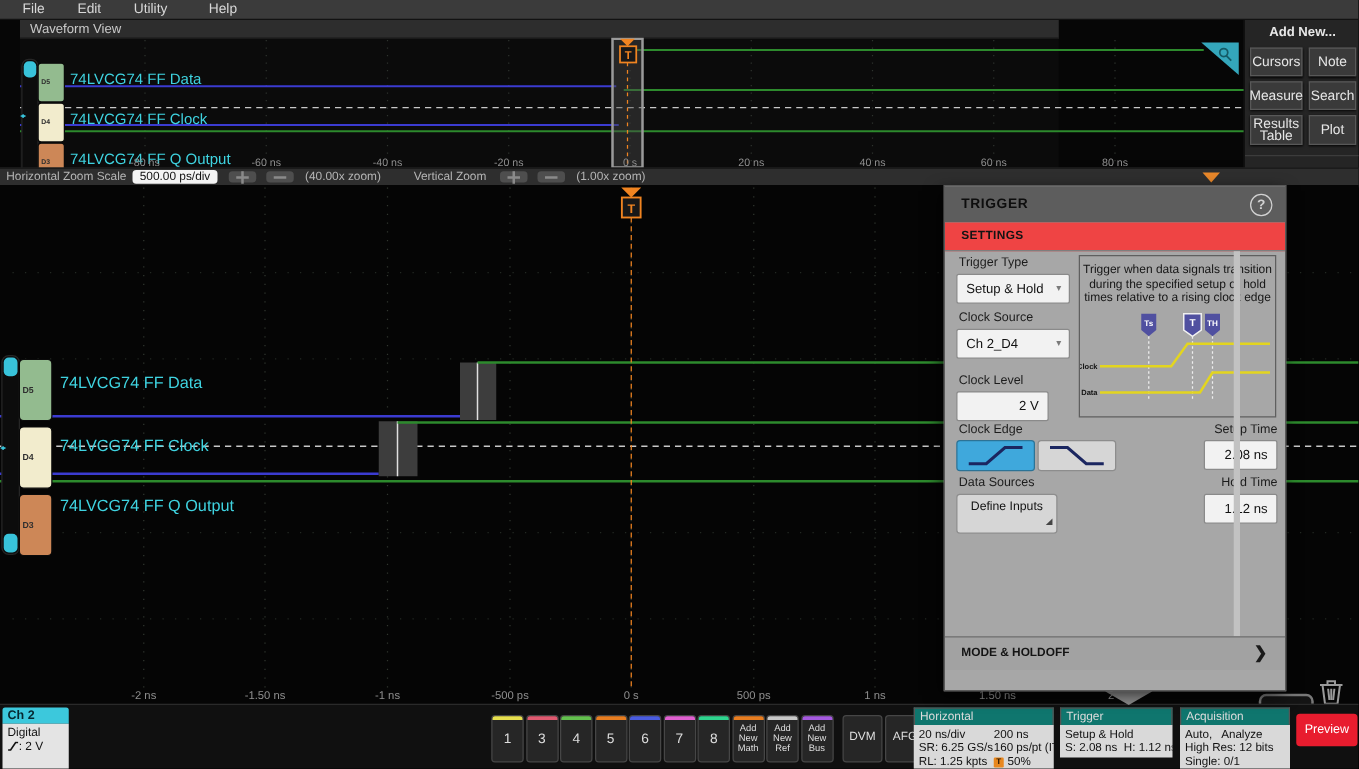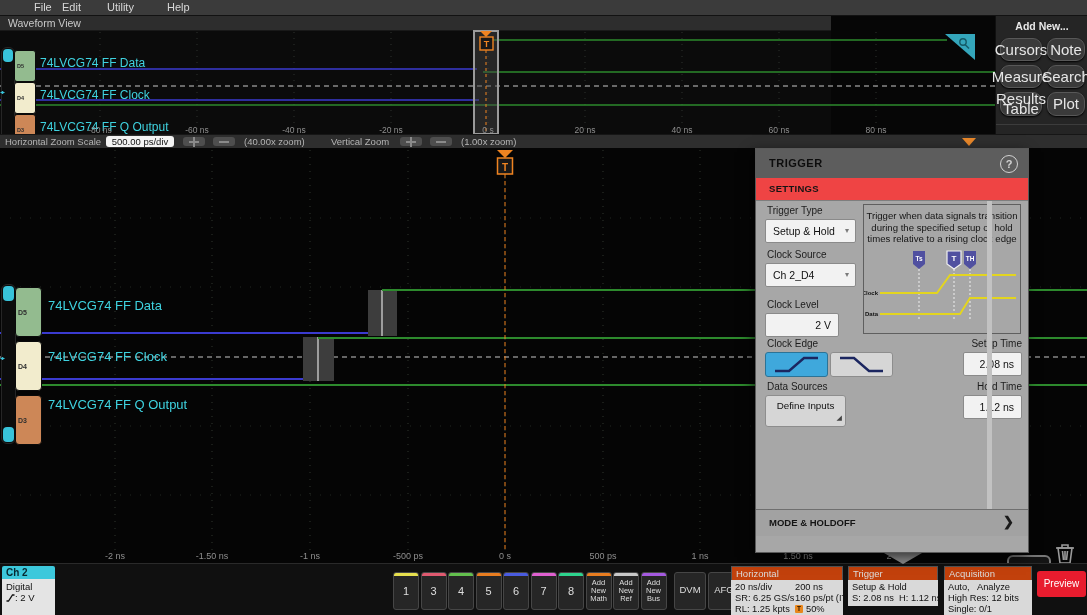--- a/index.html
+++ b/index.html
@@ -2,21 +2,21 @@
 <html><head>
 <meta charset="utf-8">
 <style>
   html,body{margin:0;padding:0;background:#000;}
   #root{position:relative;width:1087px;height:615px;overflow:hidden;
         font-family:"Liberation Sans",sans-serif;background:#060606;}
   
   #menubar{position:absolute;left:0;top:0;width:1087px;height:15px;background:#3b3b3b;border-bottom:1px solid #121212;}
   .menu-item{position:absolute;top:1px;font-size:11px;color:#d8d8d8;cursor:default;}
   
-  #wv{position:absolute;left:0;top:16px;width:831px;height:132px;background:#0b0b0b;}
+  #wv{position:absolute;left:16px;top:16px;width:831px;height:132px;background:#0b0b0b;}
   #wv-header{position:absolute;left:0;top:0;width:100%;height:14px;background:#2d2d2d;border-bottom:1px solid #191919;}
   #wv-title{position:absolute;left:8px;top:1px;font-size:10.5px;color:#c9c9c9;}
   .plot{position:absolute;}
   .tick{position:absolute;font-size:8.5px;color:#8f8f8f;transform:translateX(-50%);white-space:nowrap;}
   .chan-label{position:absolute;color:#3fd3e0;font-weight:normal;white-space:nowrap;}
   .chan-badge{position:absolute;border:1px solid #0a0a0a;border-radius:3px;display:flex;align-items:center;}
   .chan-badge span{color:#2f2f2f;font-weight:bold;padding-left:2px;}
   .grip{position:absolute;background:#0c0c0c;border:1px solid #262626;border-radius:6px;}
   .grip .cap{position:absolute;left:1px;right:1px;height:13px;background:#38c3da;border-radius:4px;}
   .grip-arrows{position:absolute;color:#38c3da;font-size:6px;letter-spacing:-1px;}
@@ -25,21 +25,21 @@
   .zb-item{position:absolute;top:1px;white-space:nowrap;}
   .zb-box{position:absolute;top:1px;height:11px;background:#f4f4f4;color:#111;border-radius:3px;font-size:9.5px;line-height:11px;text-align:center;}
   .zb-btn{position:absolute;top:2px;width:22px;height:9px;background:#4e4e4e;border-radius:3px;}
   .zb-btn i{position:absolute;left:50%;top:50%;width:10px;height:2px;background:#8a8a8a;transform:translate(-50%,-50%);}
   .zb-btn.plus i:last-child{width:2px;height:10px;}
   #zb-collapse{position:absolute;left:962px;top:3px;width:0;height:0;border-left:7px solid transparent;border-right:7px solid transparent;border-top:8px solid #e8872a;}
   
   #sidebar{position:absolute;left:995px;top:16px;width:92px;height:132px;background:#252525;border-left:1px solid #101010;}
   #sb-title{text-align:center;font-size:10.5px;font-weight:bold;color:#e8e8e8;margin-top:4px;}
   #sb-grid{display:grid;grid-template-columns:42px 38px;gap:4px 5px;padding:6px 3px 0 4px;}
-  .sb-btn{background:#3a3a3a;border:1px solid #585858;border-radius:9px;color:#e6e6e6;font-size:15px;text-align:center;
+  .sb-btn{background:#3a3a3a;border:1px solid #585858;border-radius:0;color:#e6e6e6;font-size:11px;text-align:center;
           display:flex;align-items:center;justify-content:center;min-height:19px;line-height:10px;padding:1px;box-shadow:0 1px 2px #000;}
   #sb-divider{margin-top:8px;border-top:1px solid #3c3c3c;}
   
   #main{position:absolute;left:0;top:148px;width:1087px;height:415px;background:#050505;}
   
   #tpanel{position:absolute;left:755px;top:148px;width:274px;height:405px;background:#a7a7a7;border:1px solid #5a5a5a;box-sizing:border-box;box-shadow:-3px 4px 12px rgba(0,0,0,.65);z-index:30;}
   #tp-header{position:absolute;left:0;top:0;width:100%;height:29px;background:#5d5d5d;}
   #tp-title{position:absolute;left:13px;top:8px;font-size:11px;font-weight:bold;letter-spacing:.5px;color:#0d0d0d;}
   #tp-help{position:absolute;right:10px;top:6px;width:16px;height:16px;border:1.5px solid #d2d2d2;border-radius:50%;color:#d2d2d2;font-size:11px;font-weight:bold;text-align:center;line-height:16px;}
   #tp-settings{position:absolute;left:0;top:29px;width:100%;height:22px;background:#ef4444;border-bottom:1px solid #7e7e7e;}
@@ -70,34 +70,34 @@
   #bbar{position:absolute;left:0;top:563px;width:1087px;height:52px;background:#101010;border-top:1px solid #2a2a2a;z-index:10;}
   #ch2{position:absolute;left:2px;top:2px;width:53px;}
   #ch2-head{background:#3cc8dc;color:#062830;font-size:10px;font-weight:bold;padding:1px 0 1px 4px;border-radius:2px 2px 0 0;}
   #ch2-body{background:#e4e4e4;color:#111;font-size:9.5px;padding:2px 0 15px 4px;border-radius:0 0 2px 2px;line-height:11px;}
   .nbtn{position:absolute;top:8px;width:26px;height:38px;background:#262626;border:1px solid #464646;border-radius:3px;box-sizing:border-box;color:#dedede;text-align:center;}
   .nbtn .bar{height:3px;border-radius:2px 2px 0 0;}
   .nbtn .lb{font-size:11px;line-height:31px;}
   .nbtn .lb3{font-size:7.5px;line-height:8px;padding-top:3px;}
   .nbtn.plain .lb{line-height:34px;font-size:9.5px;}
   .info{position:absolute;top:2px;}
-  .info-head{background:#c2410c;color:#dcdcdc;font-size:9.5px;padding:1px 0 1px 4px;border:1px solid #555;border-bottom:none;}
+  .info-head{background:#0f766e;color:#dcdcdc;font-size:9.5px;padding:1px 0 1px 4px;border:1px solid #555;border-bottom:none;}
   .info-body{background:#d9d9d9;color:#111;font-size:9.3px;line-height:11px;padding:2px 3px 2px 4px;white-space:pre;overflow:hidden;}
   .info-row{display:flex;}
   .info-row .c1{width:60px;flex:none;}
   .t-ico{display:inline-block;width:8px;height:8px;background:#e8871e;border-radius:1px;color:#201000;font-size:6.5px;font-weight:bold;text-align:center;line-height:8px;vertical-align:1px;margin-right:3px;}
   #preview{position:absolute;left:1037px;top:7px;width:49px;height:26px;background:#e81c2e;border-radius:3px;color:#fff;font-size:10px;font-weight:normal;text-align:center;line-height:26px;}
 </style>
 </head>
 <body>
 
 <div id="root">
 
   <div id="menubar">
-      <span class="menu-item" style="left: 34px;">File</span>
+      <span class="menu-item" style="left: 18px;">File</span>
       <span class="menu-item" style="left: 62px;">Edit</span>
       <span class="menu-item" style="left: 107px;">Utility</span>
       <span class="menu-item" style="left: 167px;">Help</span>
     </div>
 
   <div id="wv">
     <div id="wv-header">
       <span id="wv-title">Waveform View</span>
     </div>
     <svg class="plot" id="wv-svg" style="left:0;top:14px" width="995" height="118" viewBox="0 0 995 118">

